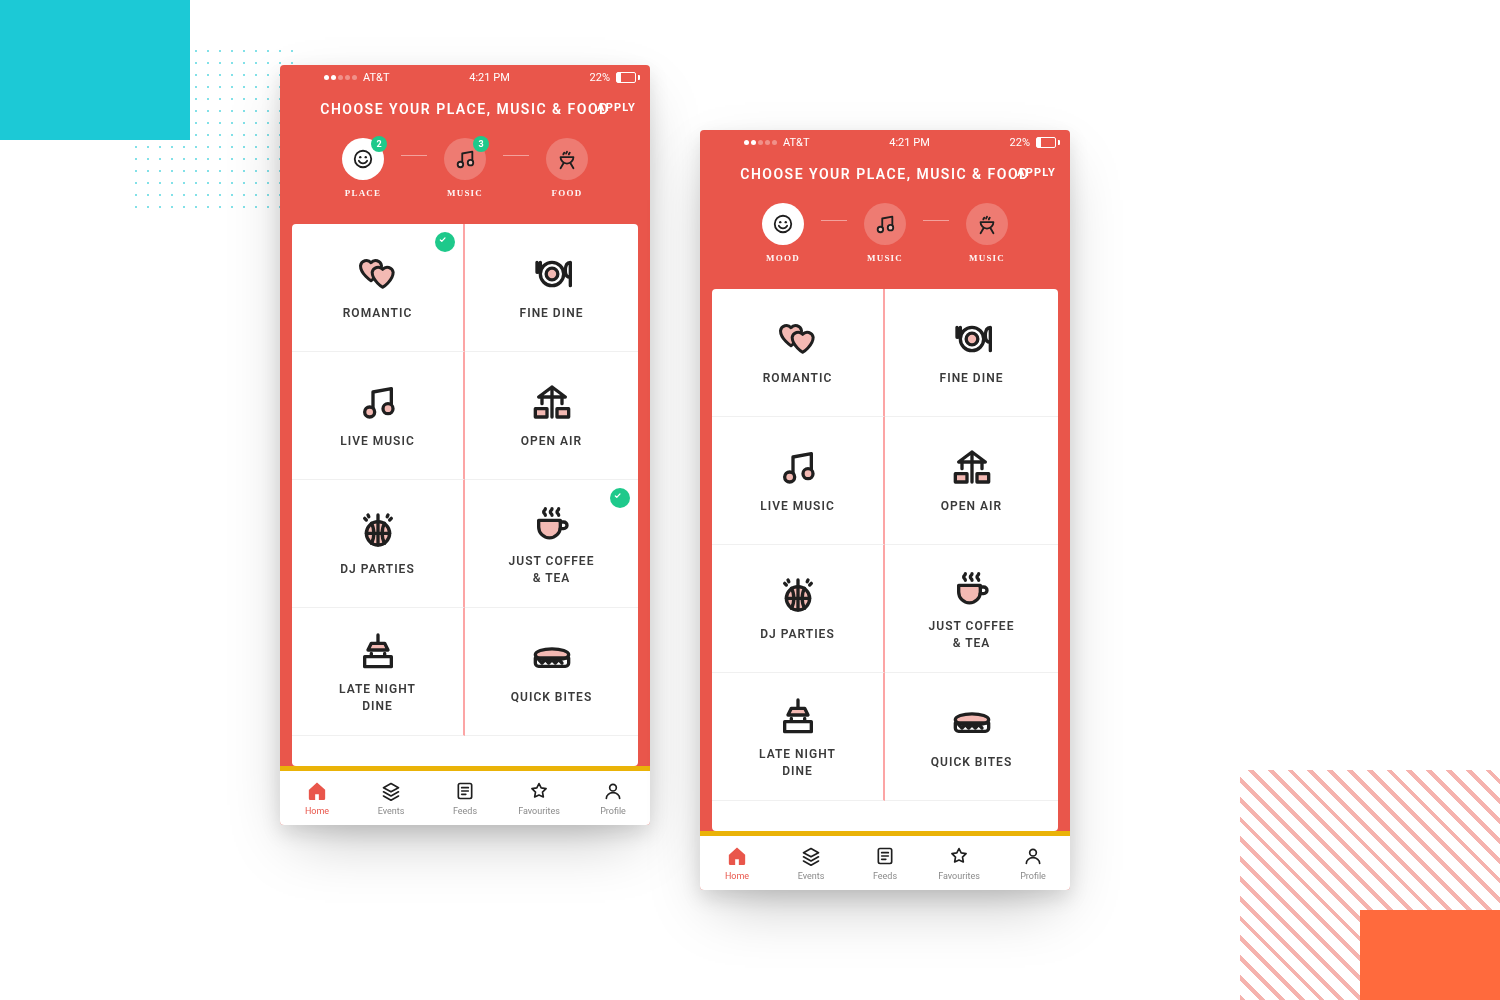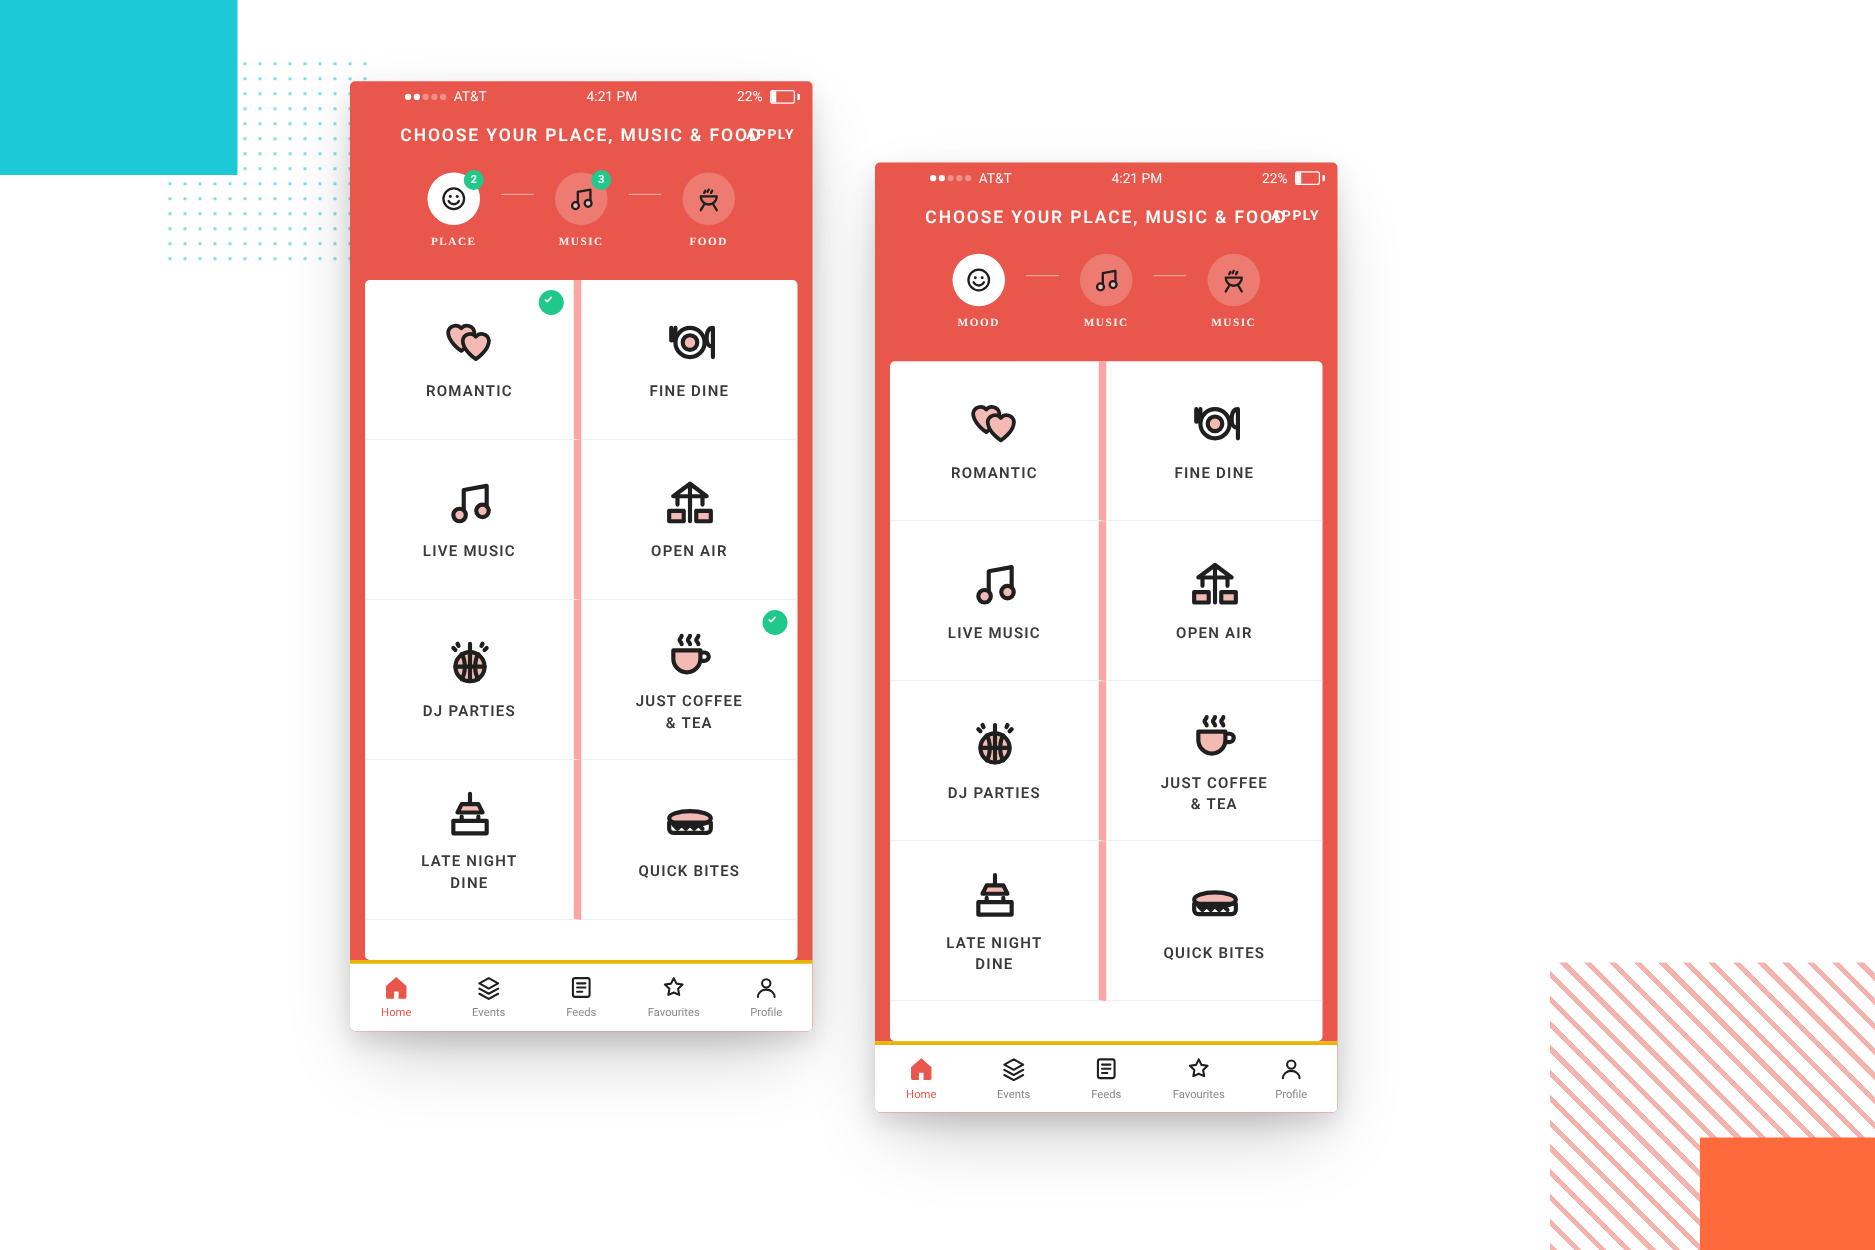--- a/index.html
+++ b/index.html
@@ -35,27 +35,27 @@
   .step .dot{width:42px;height:42px;border-radius:50%;display:flex;align-items:center;justify-content:center;position:relative;}
   .step.active .dot{background:#fff;color:#222;}
   .step:not(.active) .dot{background:rgba(255,255,255,.22);color:#fff;}
   .step .lbl{font-size:9px;letter-spacing:1.2px;margin-top:8px;font-weight:700;opacity:.95;font-family:Liberation Serif, serif;}
   .step .badge{position:absolute;right:14px;top:-2px;width:16px;height:16px;border-radius:50%;background:#1ec98b;color:#fff;font-size:9px;font-weight:700;display:flex;align-items:center;justify-content:center;}
   .connector{height:1px;background:rgba(255,255,255,.45);width:26px;margin-top:-26px;}
   
   .card{background:#fff;margin:12px 12px 0;border-radius:4px;flex:1;overflow:hidden;}
   .phone-inner{display:flex;flex-direction:column;height:100%;}
   .grid{display:grid;grid-template-columns:1fr 1fr;grid-auto-rows:128px;}
-  .tile{border-right:6px solid #fca5a5;border-bottom:1px solid #f0f0f0;display:flex;flex-direction:column;align-items:center;justify-content:center;gap:10px;position:relative;}
+  .tile{border-right:2px solid #fca5a5;border-bottom:1px solid #f0f0f0;display:flex;flex-direction:column;align-items:center;justify-content:center;gap:10px;position:relative;}
   .tile:nth-child(2n){border-right:none;}
   .tile .ic{height:42px;display:flex;align-items:center;}
   .tile .name{font-size:12px;letter-spacing:1px;font-weight:600;color:#3a3a3a;text-align:center;line-height:1.35;white-space:pre-line;}
   .check{position:absolute;right:8px;top:8px;width:20px;height:20px;border-radius:50%;background:#1ec98b;display:flex;align-items:center;justify-content:center;}
   
-  .tabbar{height:54px;background:#fff;border-top:3px solid #eab308;display:flex;}
+  .tabbar{height:54px;background:#fff;border-top:5px solid #eab308;display:flex;}
   .tab{flex:1;display:flex;flex-direction:column;align-items:center;justify-content:center;gap:3px;color:#8a8a8a;font-size:9px;}
   .tab.active{color:#e9564b;}
   .tab svg{width:22px;height:20px;}
   
   .sicon{stroke:#1f1f1f;stroke-width:2;fill:none;stroke-linecap:round;stroke-linejoin:round;}
   .fillpink{fill:#f3b9b3;}
 </style>
 </head>
 <body>
 

